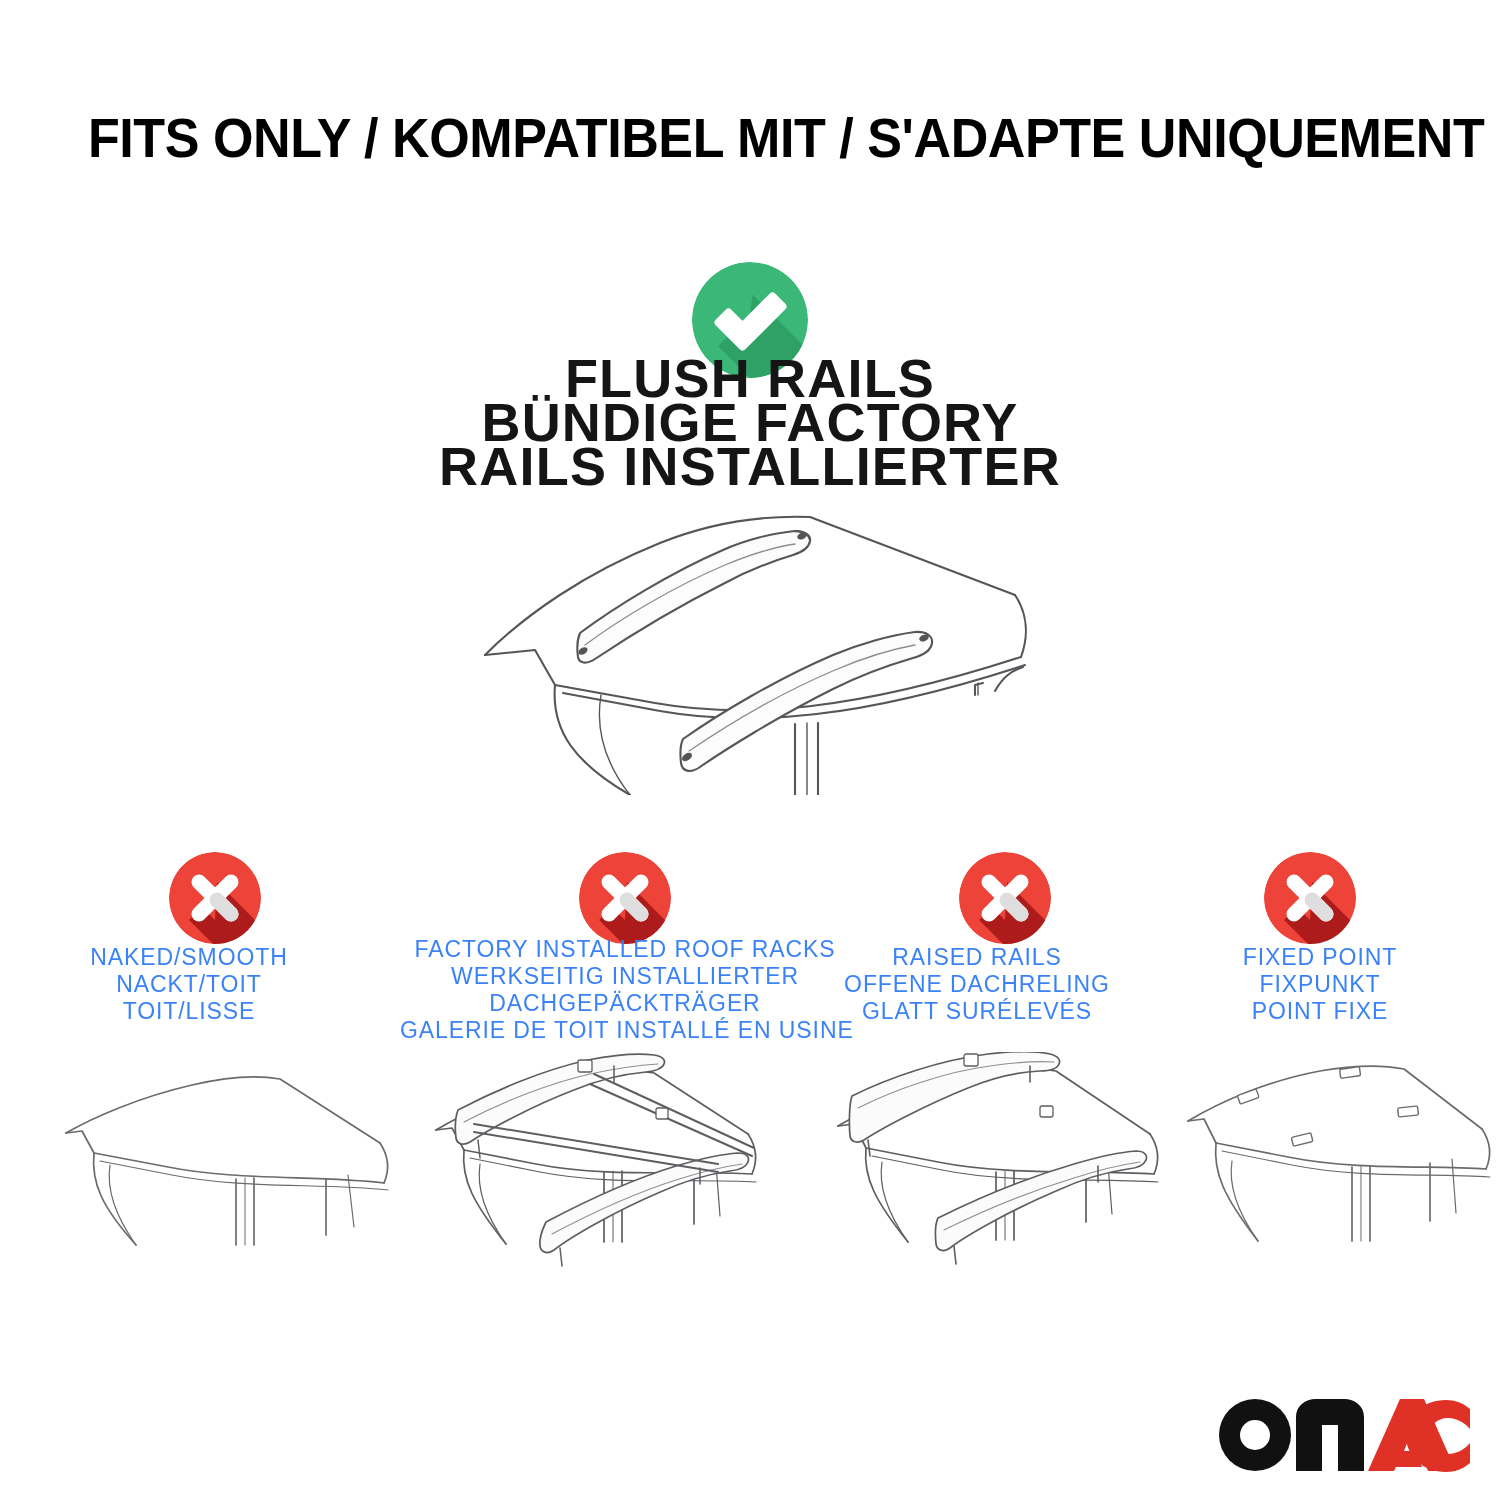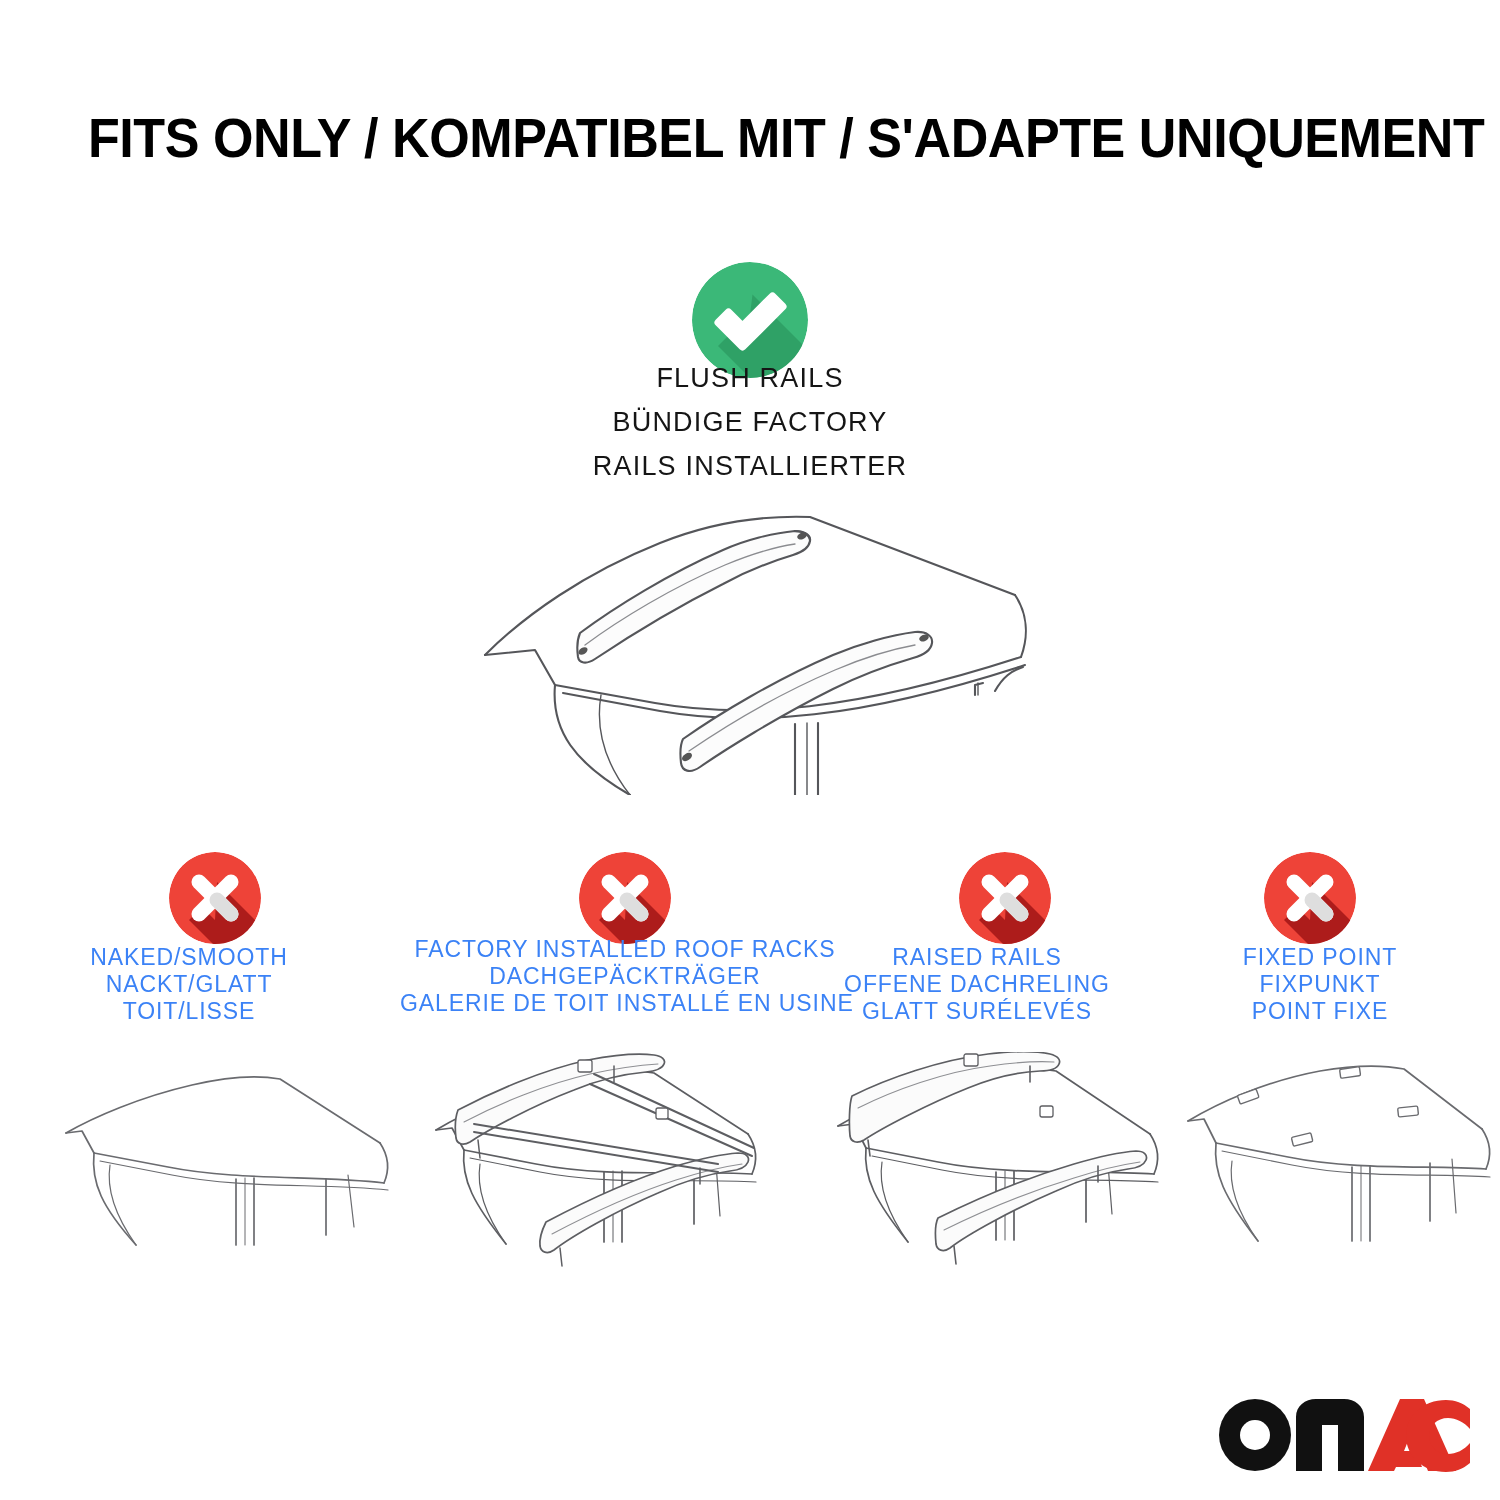--- a/index.html
+++ b/index.html
@@ -44,25 +44,25 @@
     top: 262px;
     width: 116px;
     height: 116px;
   }
   .ok-caption {
     position: absolute;
     left: 0;
     top: 356px;
     width: 1500px;
     text-align: center;
-    font-size: 27px;
+    font-size: 54px;
     line-height: 44px;
     letter-spacing: 1.2px;
     color: #151515;
-    font-weight: 400;
+    font-weight: 700;
   }
 
   
   #flush-drawing {
     position: absolute;
     left: 455px;
     top: 495px;
     width: 600px;
     height: 300px;
   }
@@ -168,21 +168,21 @@
       <g stroke-linecap="round" stroke-linejoin="round" stroke-width="15">
         <path d="M30,30 L62,62" stroke="#ffffff"></path>
         <path d="M62,30 L30,62" stroke="#ffffff"></path>
         <path d="M48,48 L62,62" stroke="#DEDEDE"></path>
       </g>
     </svg>
   </div>
 </div>
 <div class="col-label" style="left:24px; top:944px; width:330px;">
   <div>NAKED/SMOOTH</div>
-  <div>NACKT/GLATT</div>
+  <div>NACKT/TOIT</div>
   <div>TOIT/LISSE</div>
 </div>
 <div class="col-draw" style="left:58px; top:1055px;">
   <svg width="340" height="225" viewBox="0 0 340 225" fill="none" stroke="#6a6b6f" stroke-width="1.7" stroke-linecap="round" stroke-linejoin="round">
     <path d="M8,78 C36,62 82,42 134,30 C168,22 200,20 222,24 L322,88"></path>
     <path d="M8,78 L24,76 L36,98"></path>
     <path d="M36,98 C33,128 44,152 78,190"></path>
     <path d="M322,88 C330,100 332,114 326,128"></path>
     <path d="M36,98 L110,112 C180,126 262,120 326,128"></path>
     <path d="M42,106 L114,120 C184,134 264,128 330,135" stroke-width="1.2"></path>
@@ -203,20 +203,21 @@
       <g stroke-linecap="round" stroke-linejoin="round" stroke-width="15">
         <path d="M30,30 L62,62" stroke="#ffffff"></path>
         <path d="M62,30 L30,62" stroke="#ffffff"></path>
         <path d="M48,48 L62,62" stroke="#DEDEDE"></path>
       </g>
     </svg>
   </div>
 </div>
 <div class="col-label" style="left:400px; top:936px; width:450px;">
   <div>FACTORY INSTALLED ROOF RACKS</div>
+  <div>WERKSEITIG INSTALLIERTER</div>
   <div>DACHGEPÄCKTRÄGER</div>
   <div>GALERIE DE TOIT INSTALLÉ EN USINE</div>
 </div>
 <div class="col-draw" style="left:418px; top:1052px;">
   <svg width="350" height="230" viewBox="0 0 350 230" fill="none" stroke="#5d5e62" stroke-width="1.7" stroke-linecap="round" stroke-linejoin="round">
 
     <path d="M18,78 C48,60 96,38 150,26 C184,18 214,17 236,21 L330,82"></path>
     <path d="M18,78 L34,76 L46,98"></path>
     <path d="M46,98 C43,128 56,152 88,192"></path>
     <path d="M330,82 C338,94 340,108 334,122"></path>

